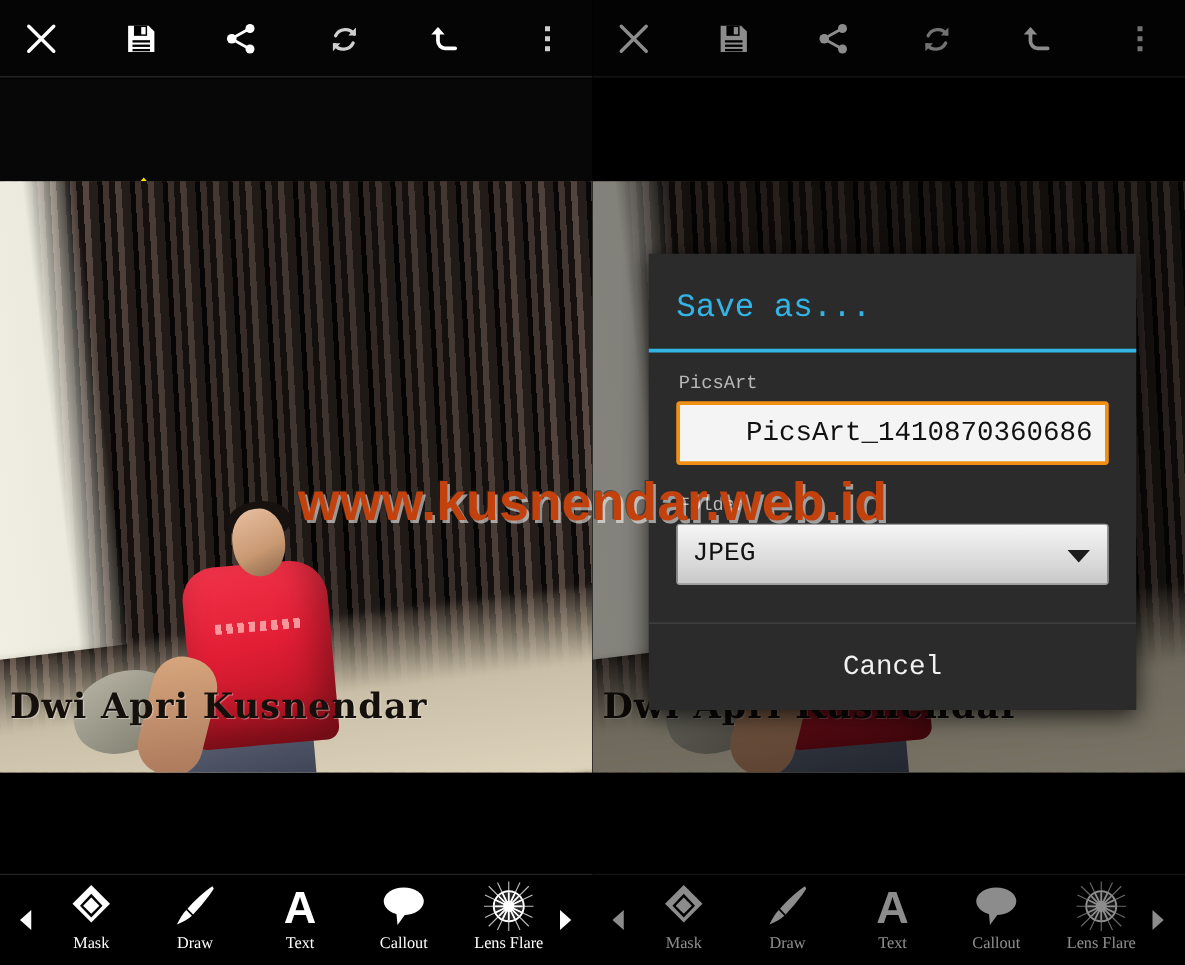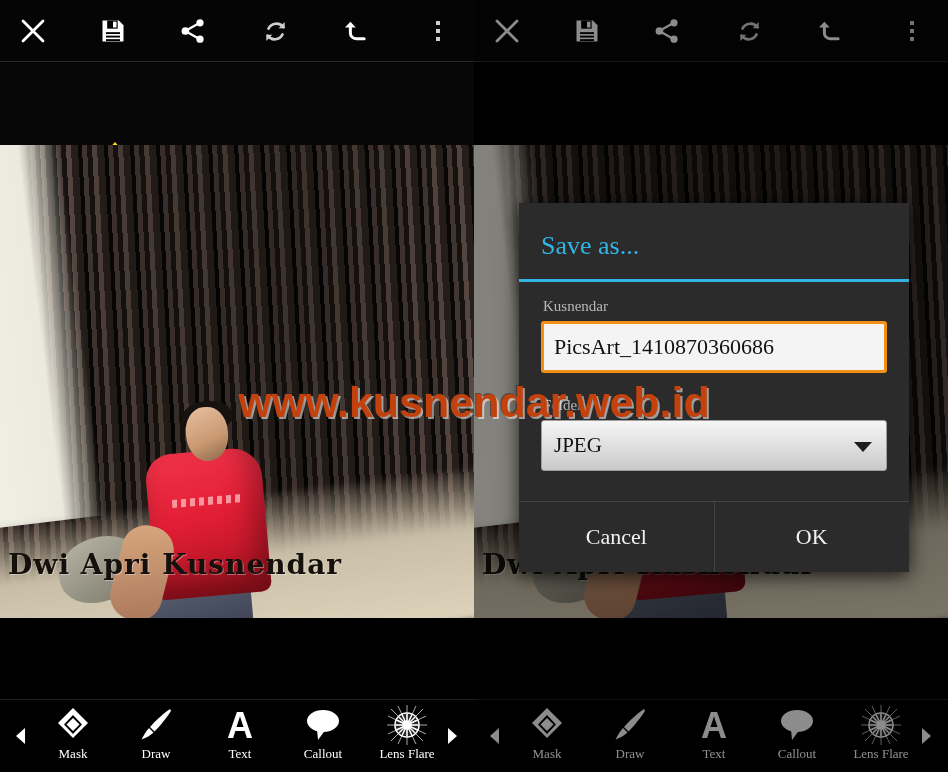--- a/index.html
+++ b/index.html
@@ -249,21 +249,21 @@
 
   
   .dialog {
     position: absolute;
     left: 45px;
     top: 203px;
     width: 390px;
     background: #2b2b2b;
     box-shadow: 0 4px 18px rgba(0,0,0,0.75);
     z-index: 40;
-    font-family: Liberation Serif, serif;
+    font-family: Liberation Mono, monospace;
   }
   .dlg-title {
     padding: 28px 0 18px 22px;
     font-size: 26px;
     color: #32b5e5;
   }
   .dlg-rule {
     height: 3px;
     background: #32b5e5;
   }
@@ -274,20 +274,21 @@
     margin: 2px 0 6px 2px;
   }
   .filename-field {
     background: #f4f4f4;
     border: 3px solid #f29016;
     border-radius: 3px;
     padding: 10px 10px;
     font-size: 22px;
     color: #111;
     box-sizing: border-box;
+    text-align: right;
   }
   .spacer-20 { height: 22px; }
   .spinner {
     position: relative;
     background: linear-gradient(180deg, #f6f6f6 0%, #e2e2e2 45%, #c9c9c9 100%);
     border: 1px solid #9e9e9e;
     border-radius: 3px;
     padding: 12px 40px 12px 12px;
     font-size: 21px;
     color: #111;
@@ -646,29 +647,28 @@
     </div>
     <div class="arrow-nav" style="left:444px;">
       <div class="tri-r"></div>
     </div>
   </div>
 
   <div class="dialog">
     <div class="dlg-title">Save as...</div>
     <div class="dlg-rule"></div>
     <div class="dlg-body">
-      <div class="dlg-label">Kusnendar</div>
+      <div class="dlg-label">PicsArt</div>
       <div class="filename-field">PicsArt_1410870360686</div>
       <div class="spacer-20"></div>
       <div class="dlg-label">Folder</div>
       <div class="spinner">
         <span>JPEG</span>
         <span class="caret"></span>
       </div>
     </div>
     <div class="dlg-actions">
       <div class="dlg-btn">Cancel</div>
-      <div class="dlg-btn">OK</div>
     </div>
   </div>
 </div>
 
 <div class="watermark">www.kusnendar.web.id</div>
 
 </body></html>

